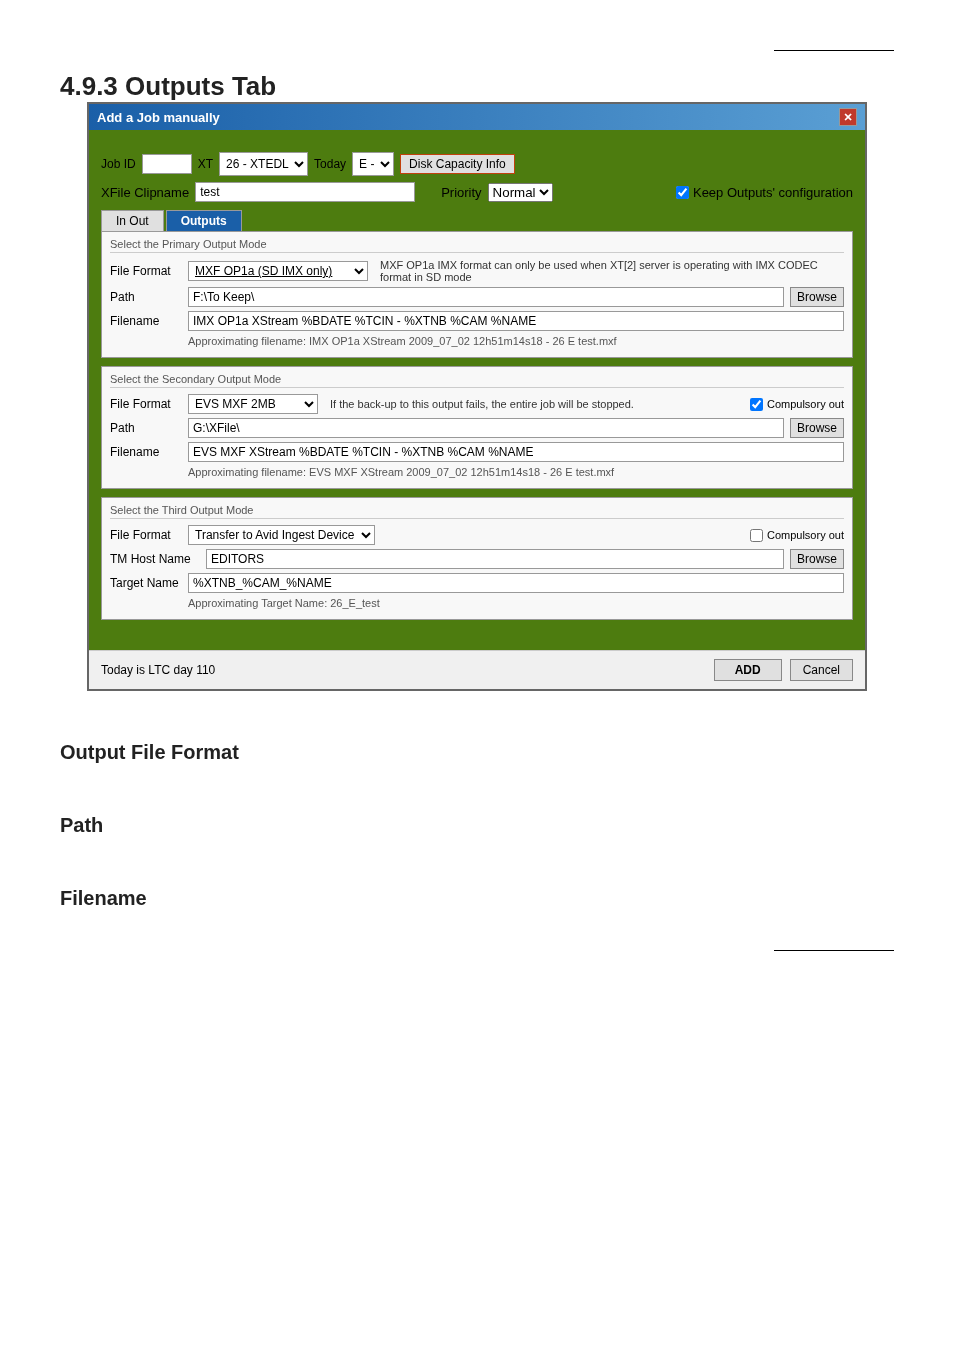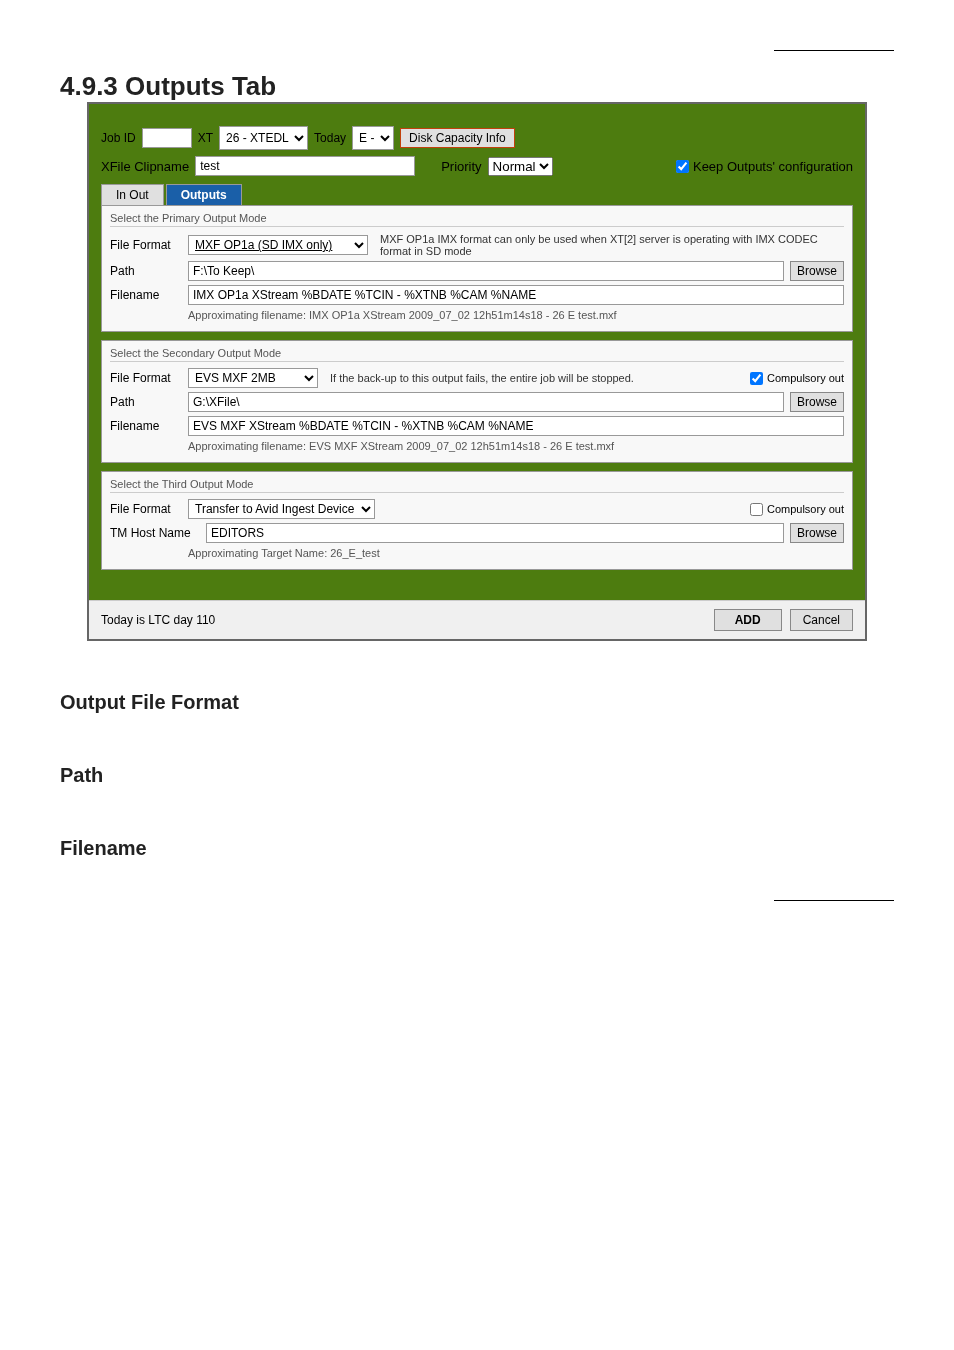--- a/index.html
+++ b/index.html
@@ -308,20 +308,24 @@
 <div class="page">
 
   <div class="page-header">
     <div class="header-line"></div>
   </div>
 
   <h1 class="section-title">4.9.3   Outputs  Tab</h1>
 
   <div class="dialog">
 
+    <div class="dialog-titlebar">
+      <span>Add a Job manually</span>
+      <button class="dialog-close-btn">✕</button>
+    </div>
 
     <div class="dialog-body">
 
       <div class="top-row">
         <label>Job ID</label>
         <input type="text" class="" style="width: 50px;">
         <label>XT</label>
         <select>
           <option>26 - XTEDL</option>
         </select>
@@ -422,20 +426,24 @@
             <span class="compulsory-label">Compulsory out</span>
           </div>
         </div>
 
         <div class="form-row im-host-row">
           <label style="width:90px;">TM Host Name</label>
           <input type="text" value="EDITORS" style="">
           <button class="browse-btn">Browse</button>
         </div>
 
+        <div class="form-row">
+          <label>Target Name</label>
+          <input type="text" value="%XTNB_%CAM_%NAME" style="">
+        </div>
 
         <div class="approx-row">
           <span class="approx-text">Approximating Target Name:  26_E_test</span>
         </div>
       </div>
 
     </div>
 
     <div class="dialog-footer">
       <span class="footer-info">Today is LTC day 110</span>

